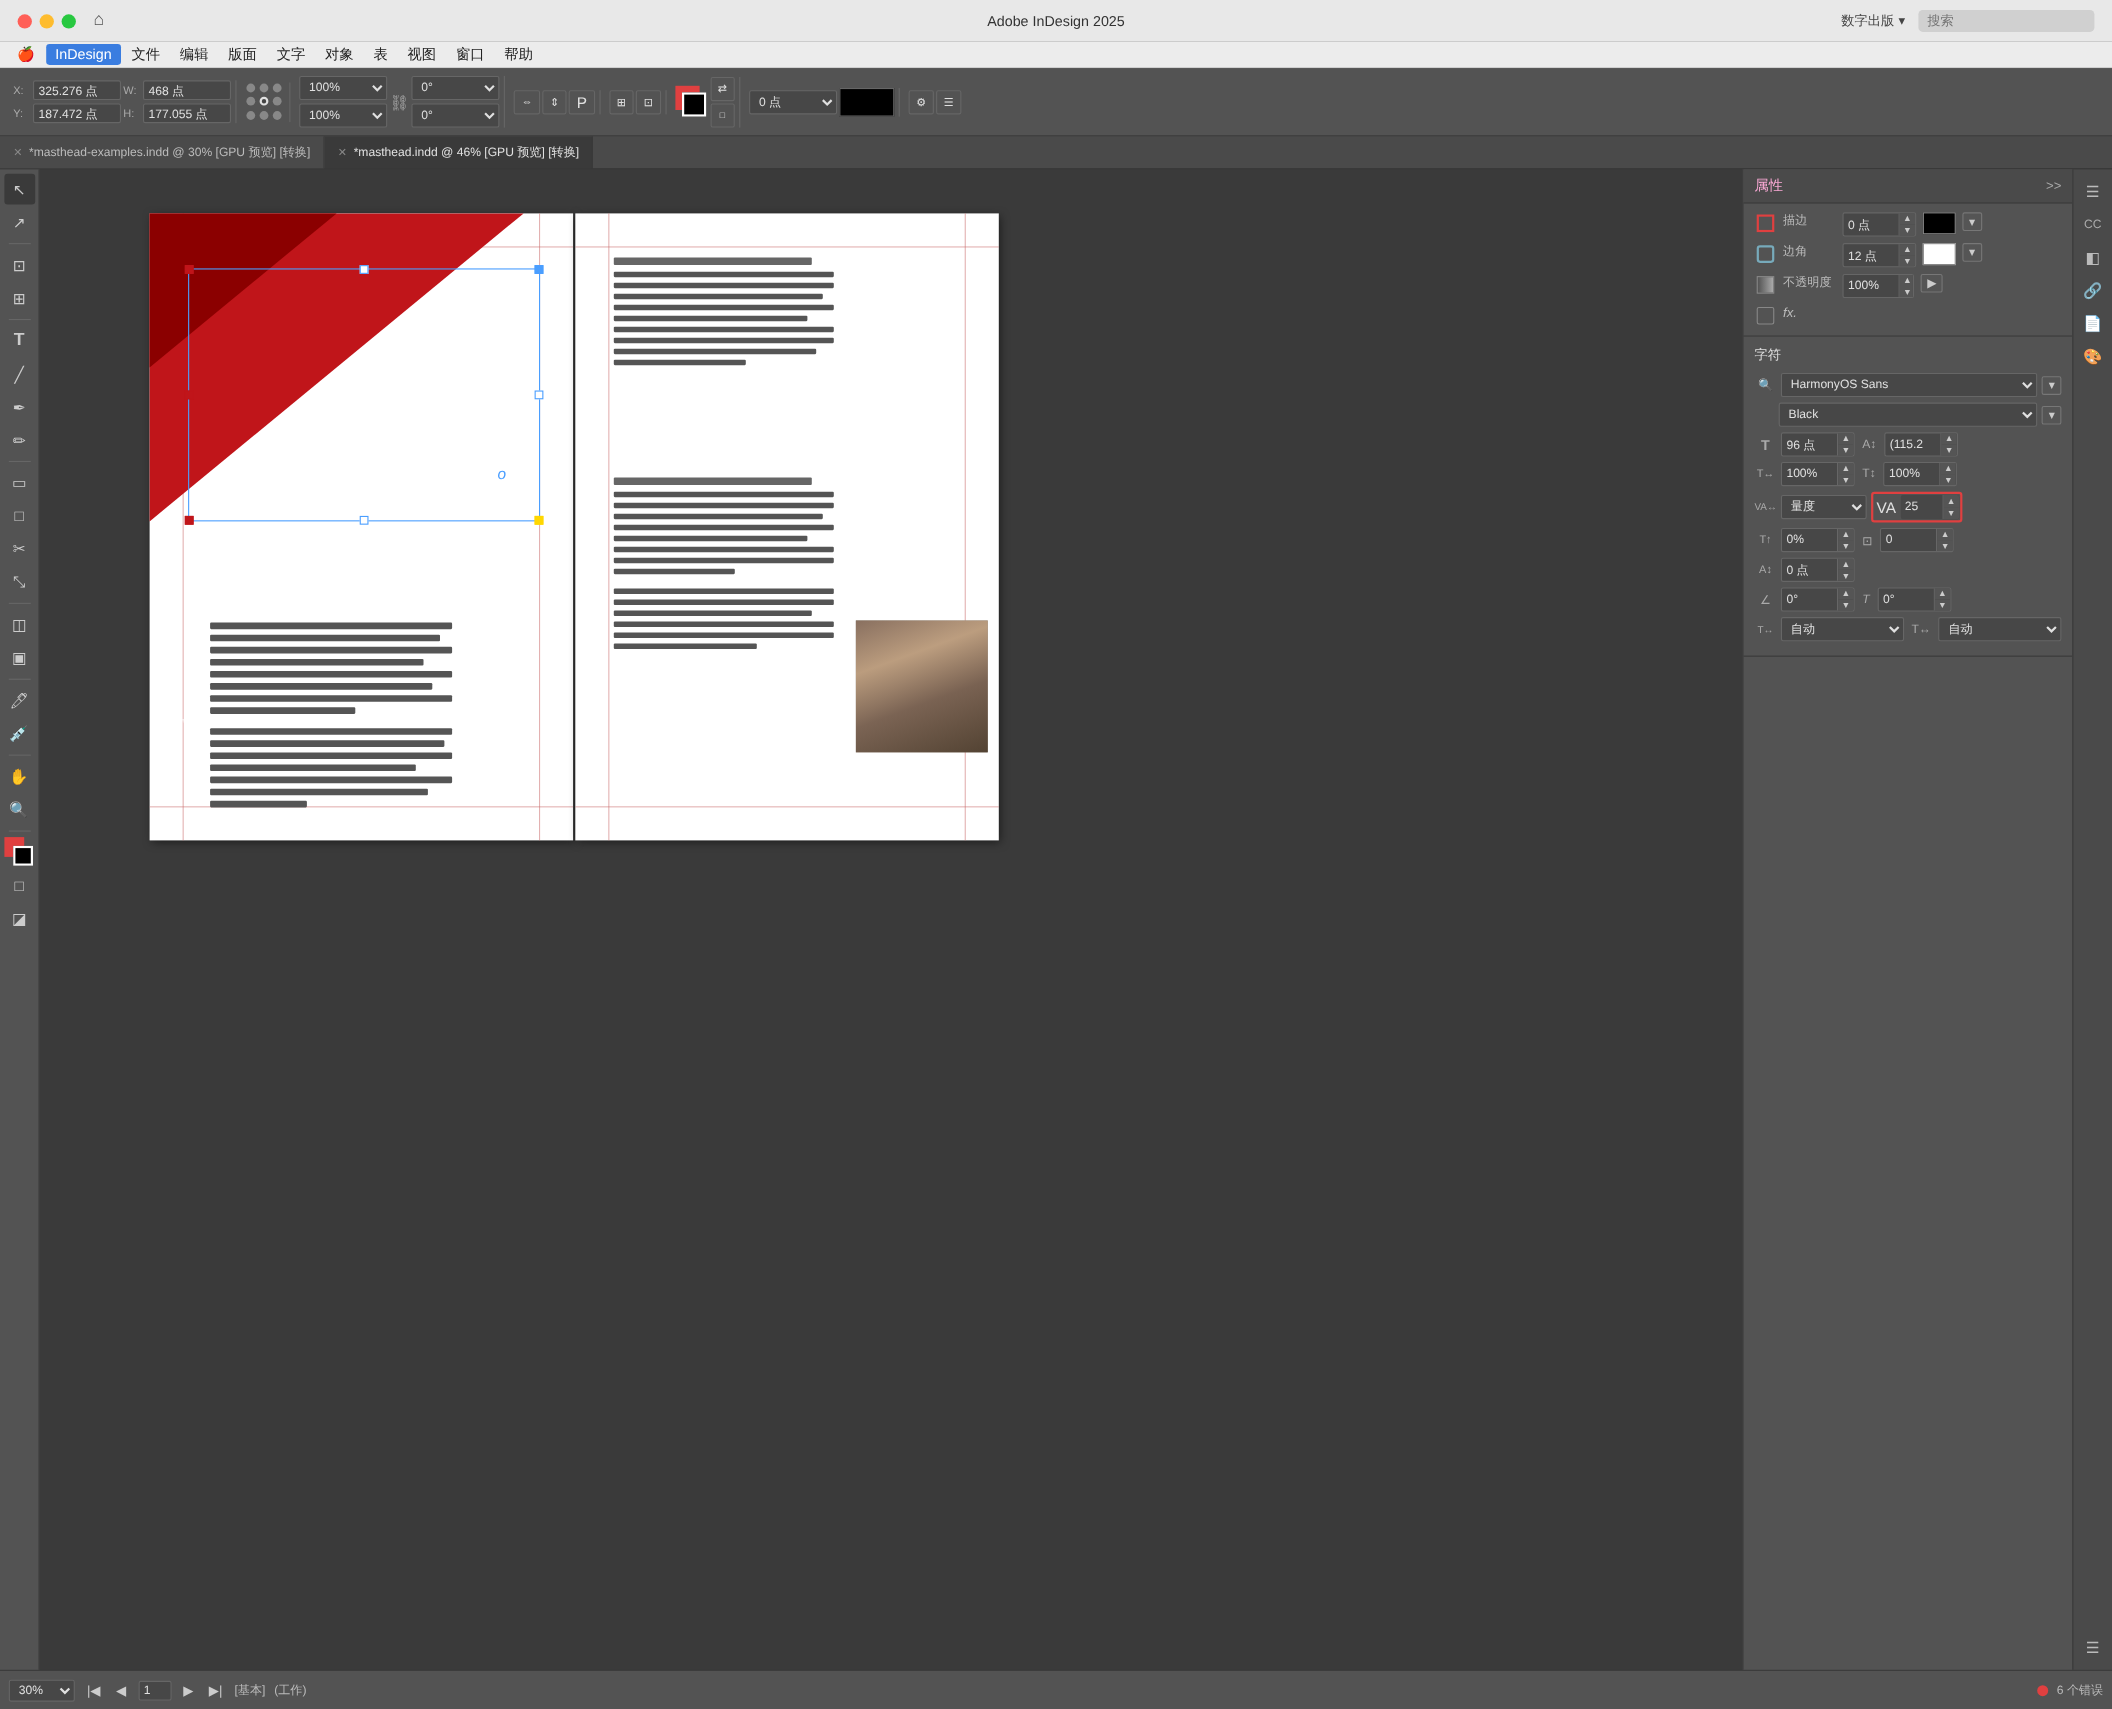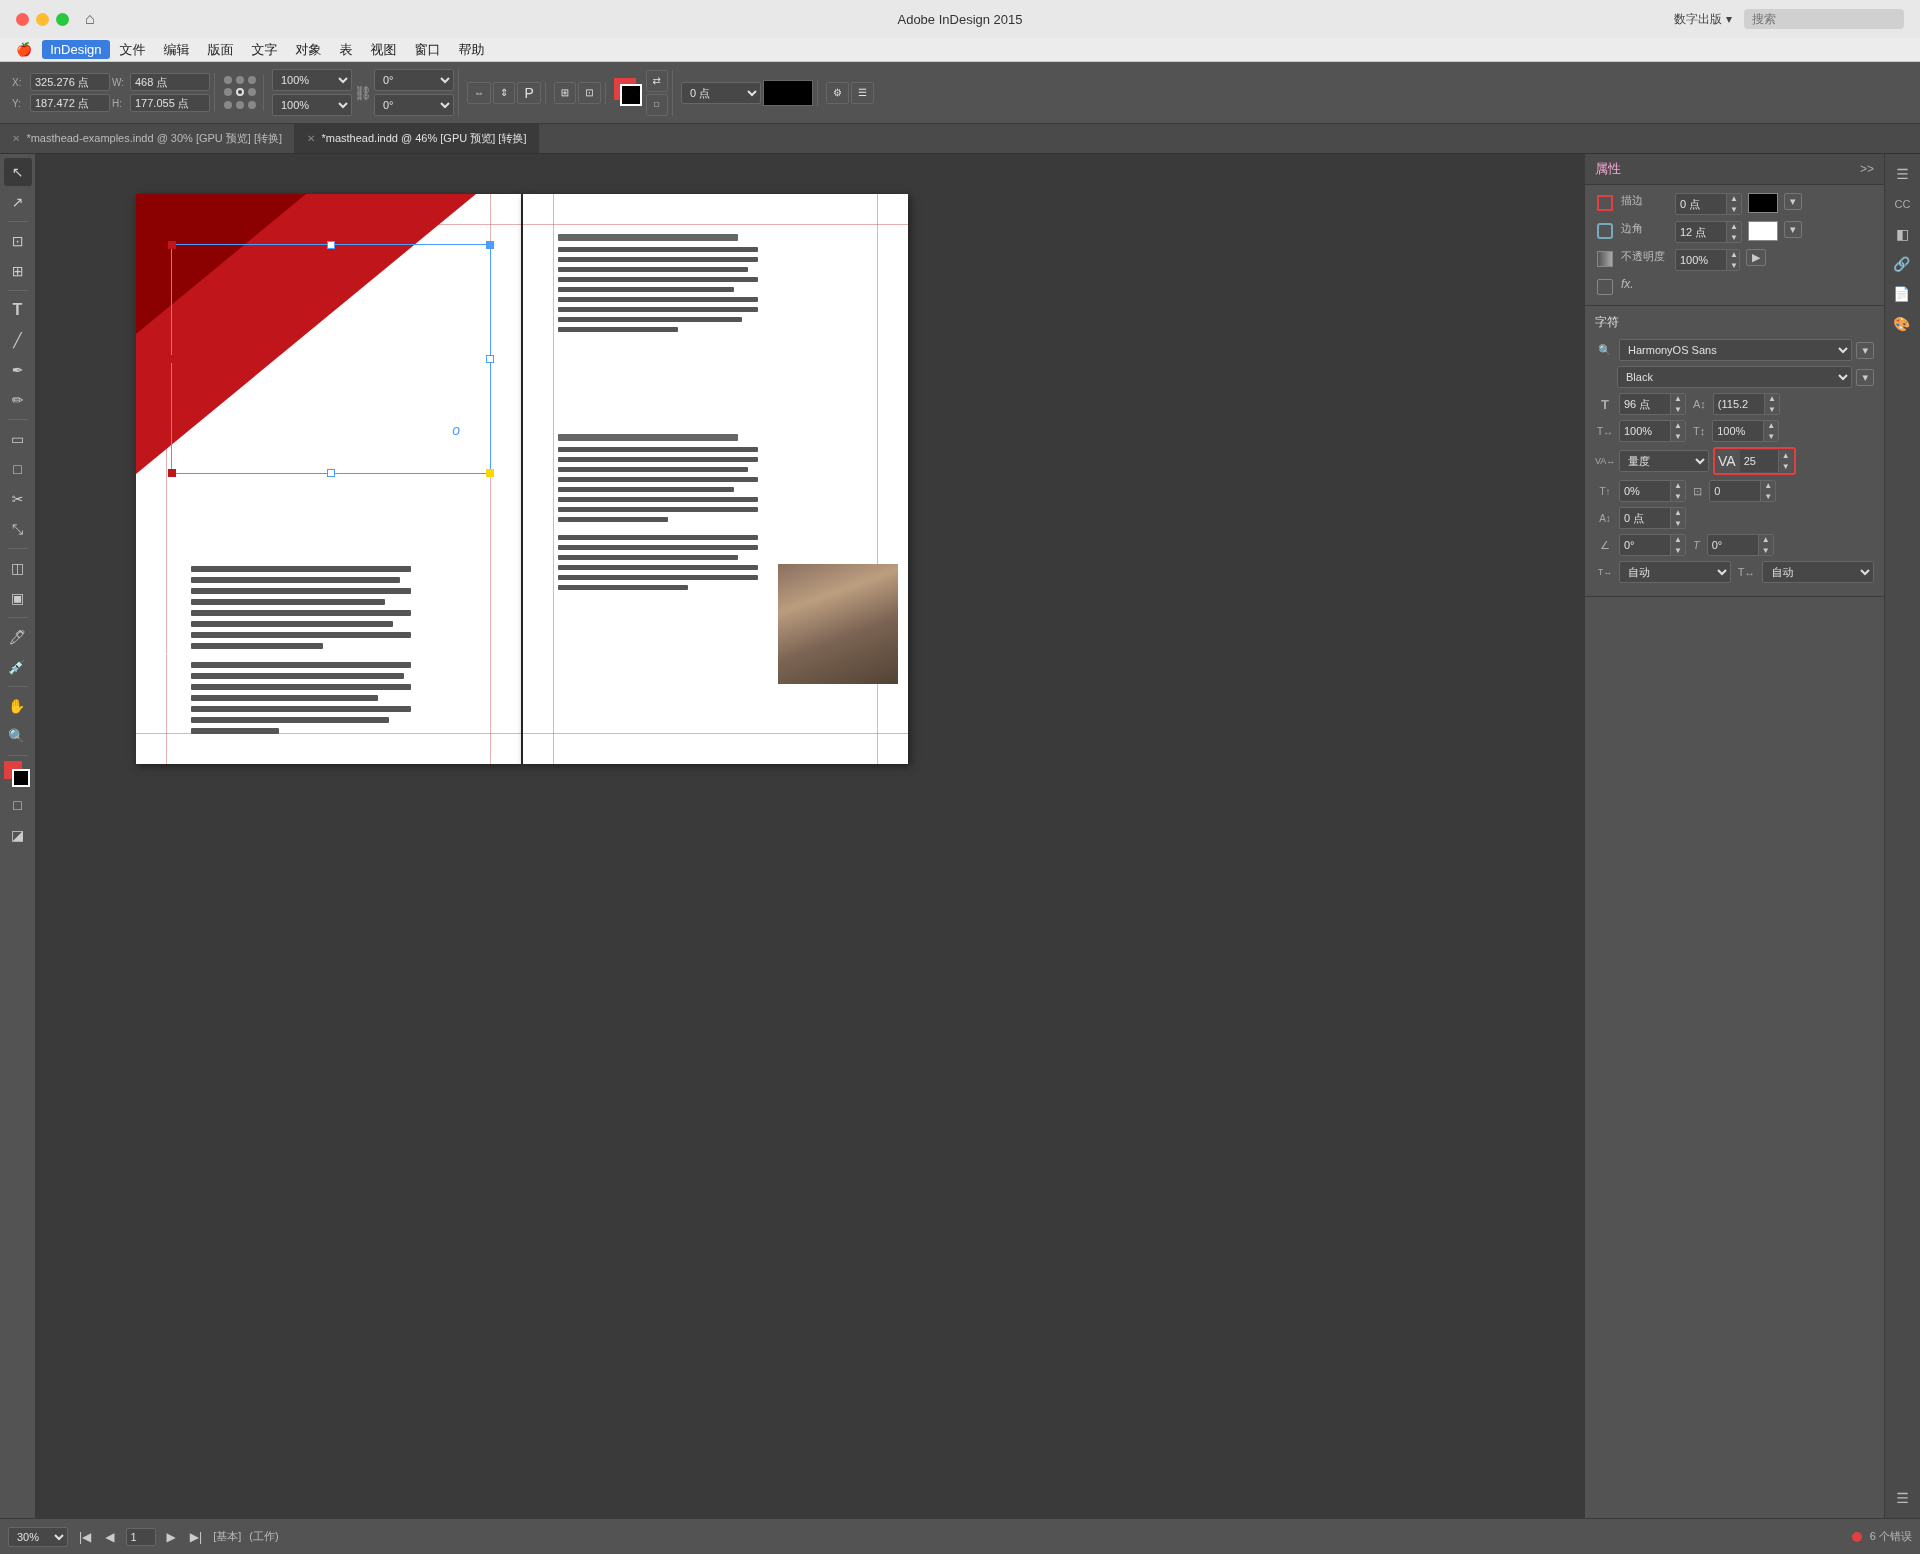--- a/index.html
+++ b/index.html
@@ -451,21 +451,21 @@
 </head>
 <body>
 
 <div class="title-bar">
   <div class="traffic-lights">
     <span class="traffic-light tl-red"></span>
     <span class="traffic-light tl-yellow"></span>
     <span class="traffic-light tl-green"></span>
   </div>
   <span class="home-icon">⌂</span>
-  <span class="title-bar-title">Adobe InDesign 2015</span>
+  <span class="title-bar-title">Adobe InDesign 2025</span>
   <div class="title-bar-right">
     <button class="digital-pub-btn">
       <span>数字出版</span>
       <span>▾</span>
     </button>
     <input class="search-box" type="text" placeholder="搜索" style="">
   </div>
 </div>
 
 <div class="menu-bar">
@@ -836,21 +836,21 @@
           <input class="spinner-input" type="text" value="100%" style="">
           <div class="spinner-btns">
             <button class="spinner-btn">▲</button>
             <button class="spinner-btn">▼</button>
           </div>
         </div>
       </div>
 
       <div class="char-row">
         <span class="char-icon" style="font-size:9px;">VA↔</span>
-        <select class="char-select" style="width:90px;flex:none;">
+        <select class="char-select" style="width:78px;flex:none;">
           <option>量度</option>
         </select>
         <div class="red-highlight">
           <span style="font-size:14px;padding:0 2px;">VA</span>
           <div class="spinner-wrap" style="border:none;">
             <input class="spinner-input" type="text" value="25" style="width: 38px;">
             <div class="spinner-btns">
               <button class="spinner-btn">▲</button>
               <button class="spinner-btn">▼</button>
             </div>

